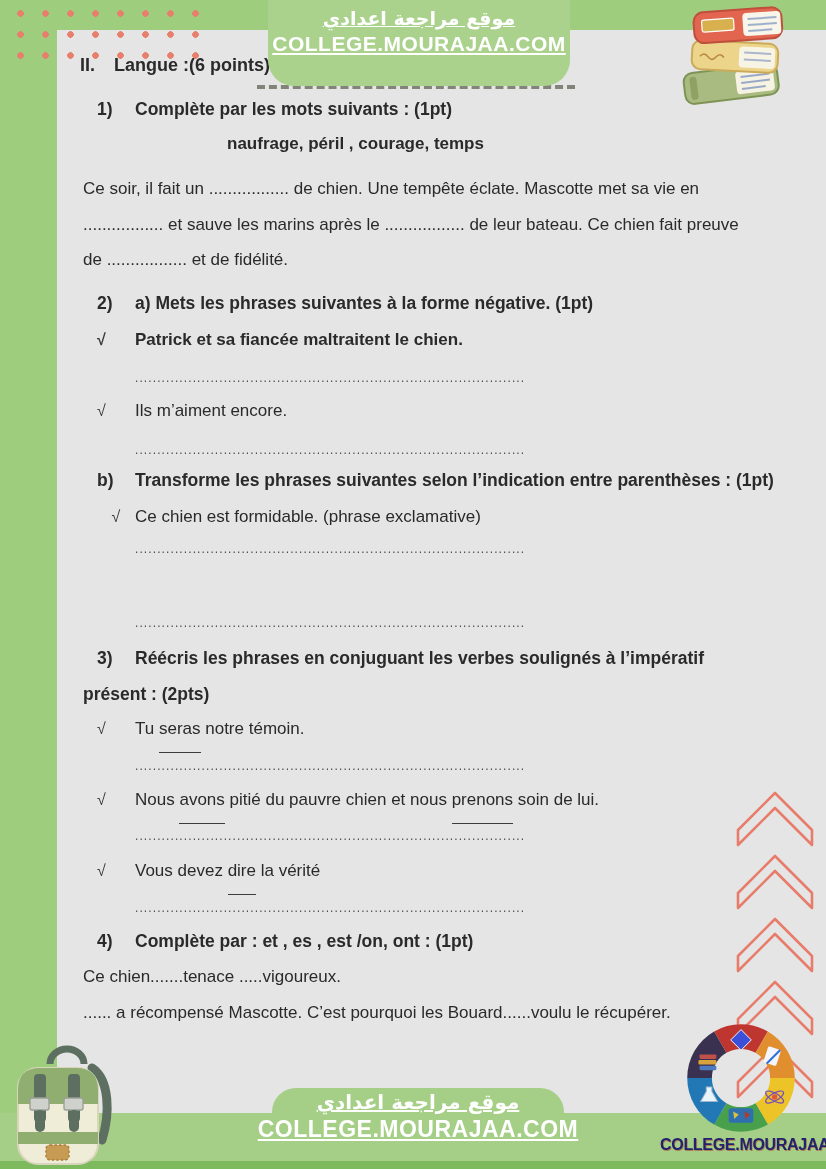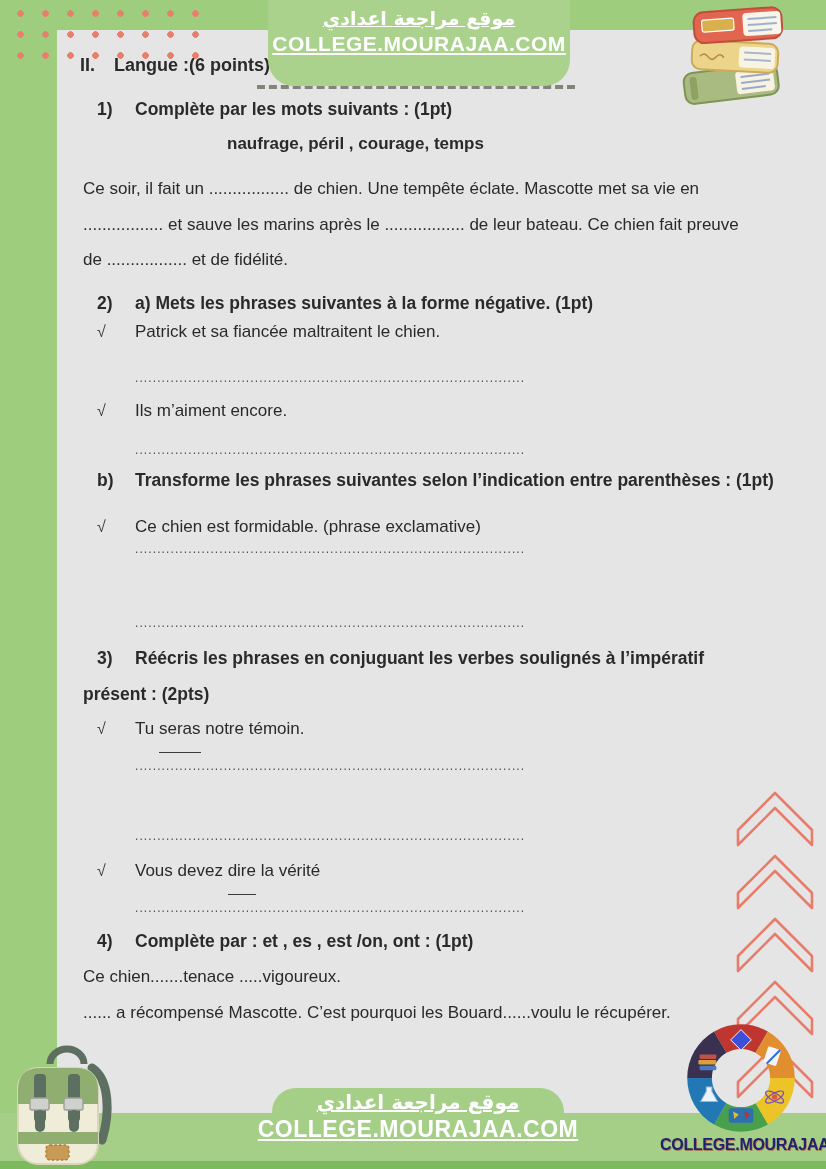--- a/index.html
+++ b/index.html
@@ -90,50 +90,53 @@
   </div>
   <div class="wb">naufrage, péril , courage, temps</div>
   <div class="p" style="top:185px;">................. et sauve les marins après le ................. de leur bateau. Ce chien fait preuve</div>
   <div class="p" style="top:149px;">Ce soir, il fait un ................. de chien. Une tempête éclate. Mascotte met sa vie en</div>
   <div class="p" style="top:220px;">de ................. et de fidélité.</div>
 
   <div class="ex-title" style="top:263px;">
     <span class="num">2)</span>
     <span>a) Mets les phrases suivantes à la forme négative. (1pt)</span>
   </div>
-  <div class="item" style="top:292px;">
+  <div class="item" style="top:300px;font-weight:bold;">
     <span class="chk">√</span><span>Patrick et sa fiancée maltraitent le chien.</span>
   </div>
   <div class="ans" style="top:344px;">..........................................................................................</div>
   <div class="item" style="top:371px;">
     <span class="chk">√</span><span>Ils m’aiment encore.</span>
   </div>
   <div class="ans" style="top:416px;">..........................................................................................</div>
 
   <div class="ex-title" style="top:440px;">
     <span class="num">b)</span>
     <span>Transforme les phrases suivantes selon l’indication entre parenthèses : (1pt)</span>
   </div>
-  <div class="item" style="top:487px;">
+  <div class="item" style="top:477px;text-align:center;">
     <span class="chk">√</span><span>Ce chien est formidable. (phrase exclamative)</span>
   </div>
   <div class="ans" style="top:515px;">..........................................................................................</div>
   <div class="ans" style="top:589px;">..........................................................................................</div>
 
   <div class="ex-title" style="top:618px;">
     <span class="num">3)</span>
     <span>Réécris les phrases en conjuguant les verbes soulignés à l’impératif</span>
   </div>
   <div class="ex-title" style="top:654px;left:26px;">
     <span>présent : (2pts)</span>
   </div>
   <div class="item" style="top:689px;">
     <span class="chk">√</span><span>Tu </span><span class="u">seras</span><span> notre témoin.</span><span class="u"></span><span></span>
   </div>
   <div class="ans" style="top:732px;">..........................................................................................</div>
+  <div class="item" style="top:760px;">
+    <span class="chk">√</span><span>Nous </span><span class="u">avons</span><span> pitié du pauvre chien et nous </span><span class="u">prenons</span><span> soin de lui.</span>
+  </div>
   <div class="ans" style="top:802px;">..........................................................................................</div>
   <div class="item" style="top:831px;">
     <span class="chk">√</span><span>Vous devez </span><span class="u">dire</span><span> la vérité</span><span class="u"></span><span></span>
   </div>
   <div class="ans" style="top:874px;">..........................................................................................</div>
 
   <div class="ex-title" style="top:901px;">
     <span class="num">4)</span>
     <span>Complète par : et , es , est /on, ont : (1pt)</span>
   </div>

